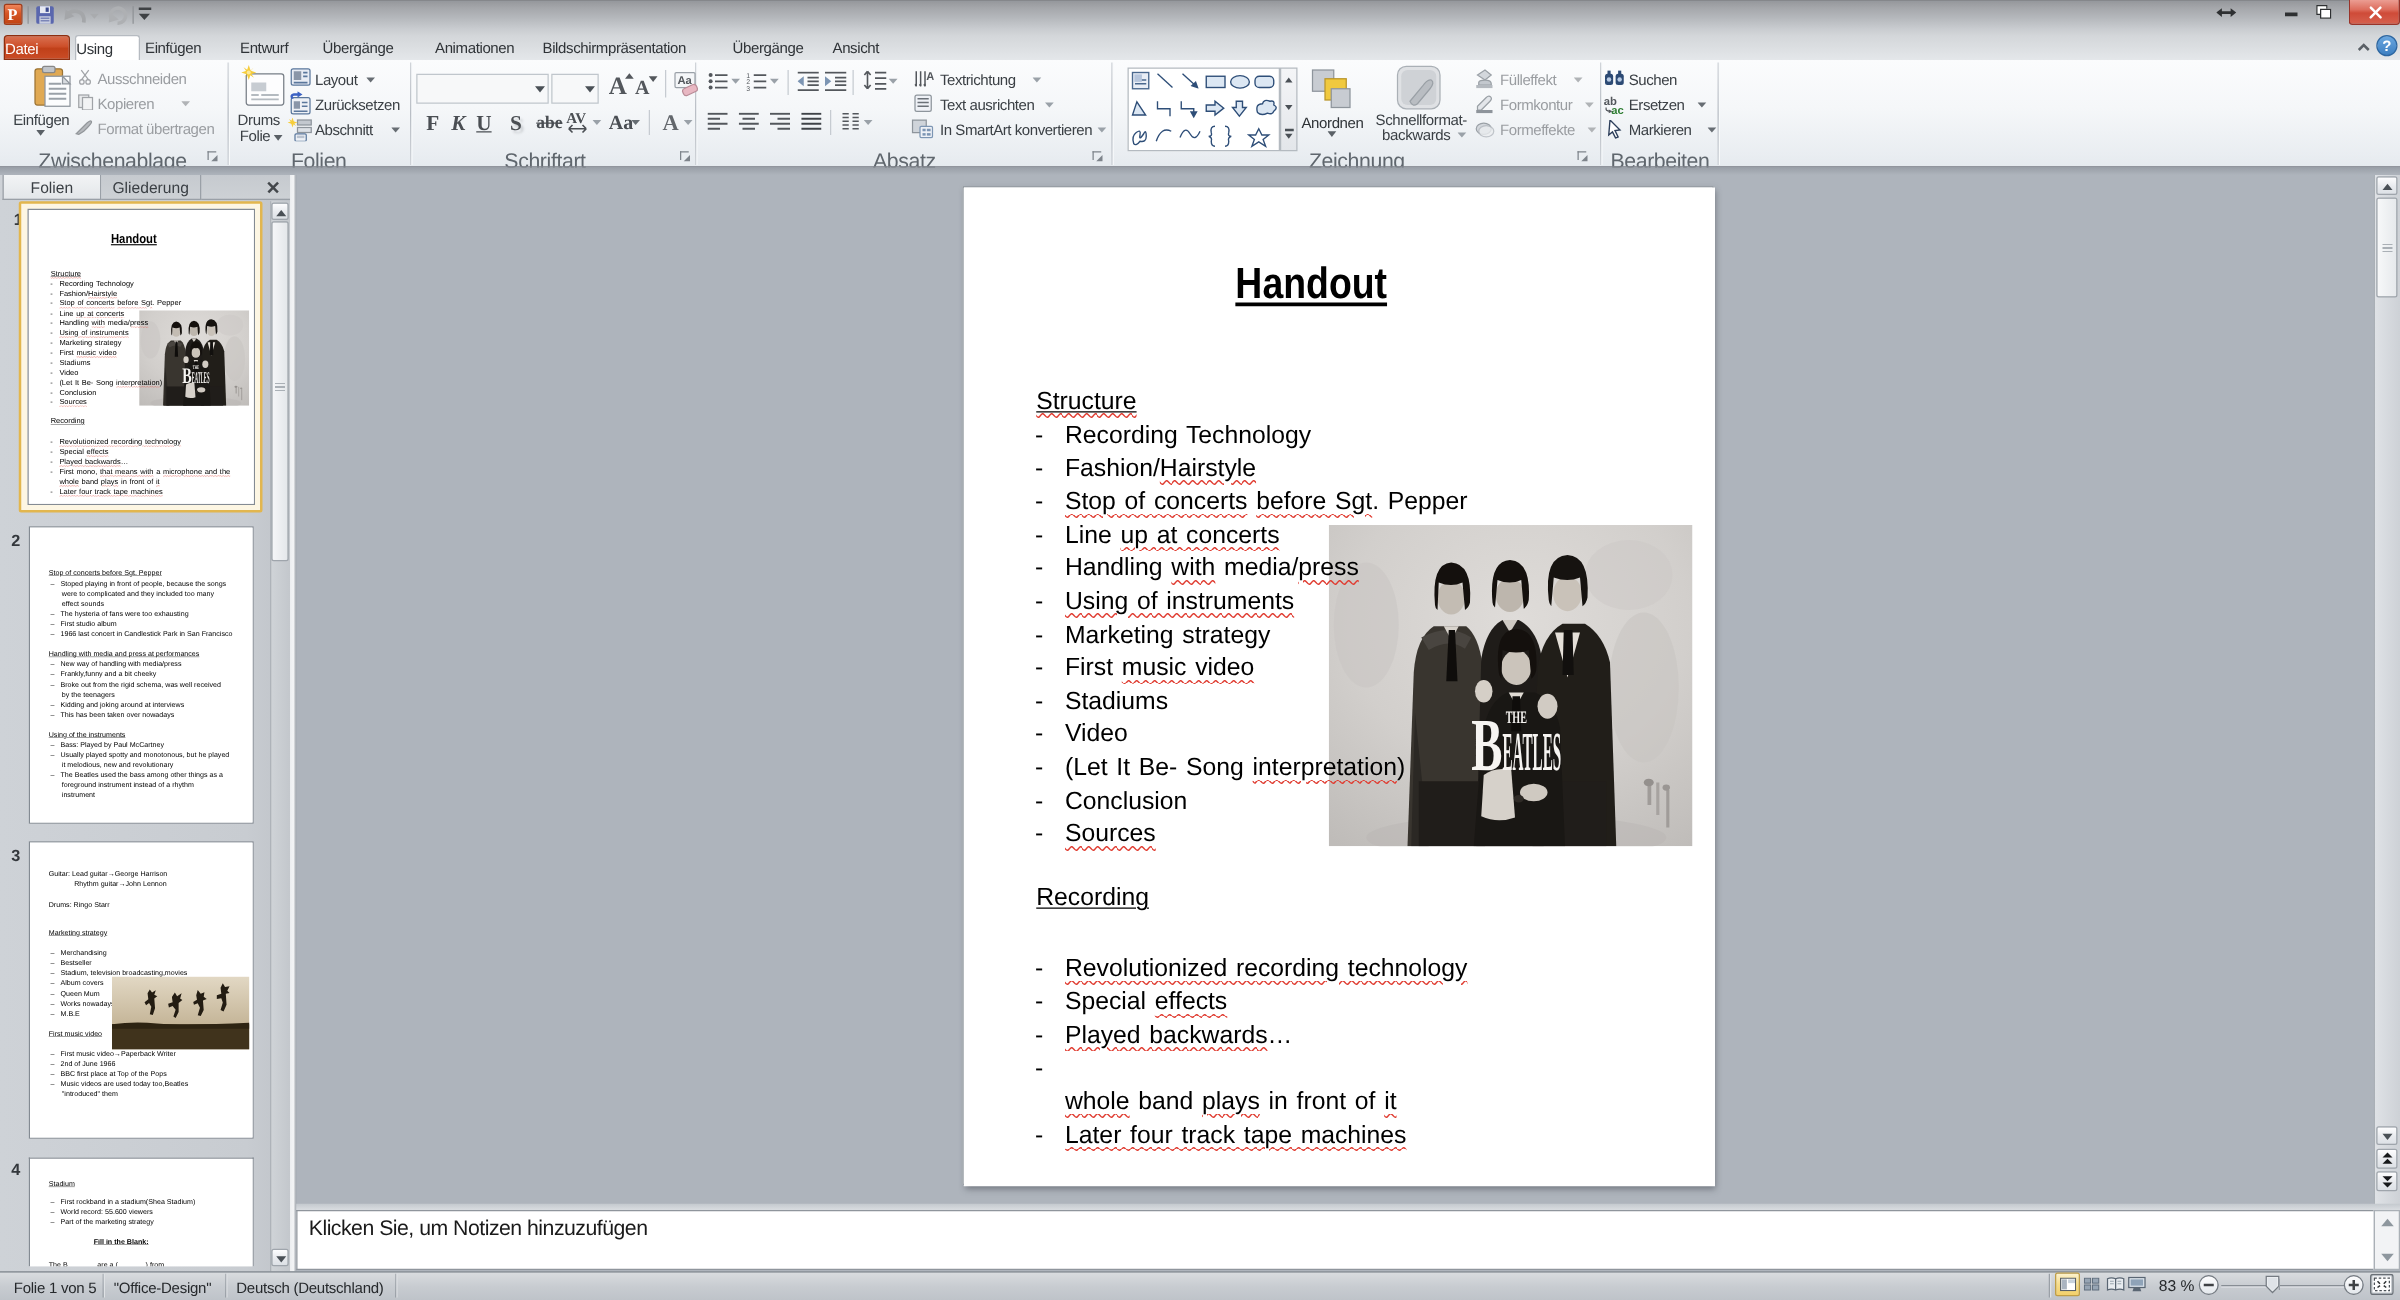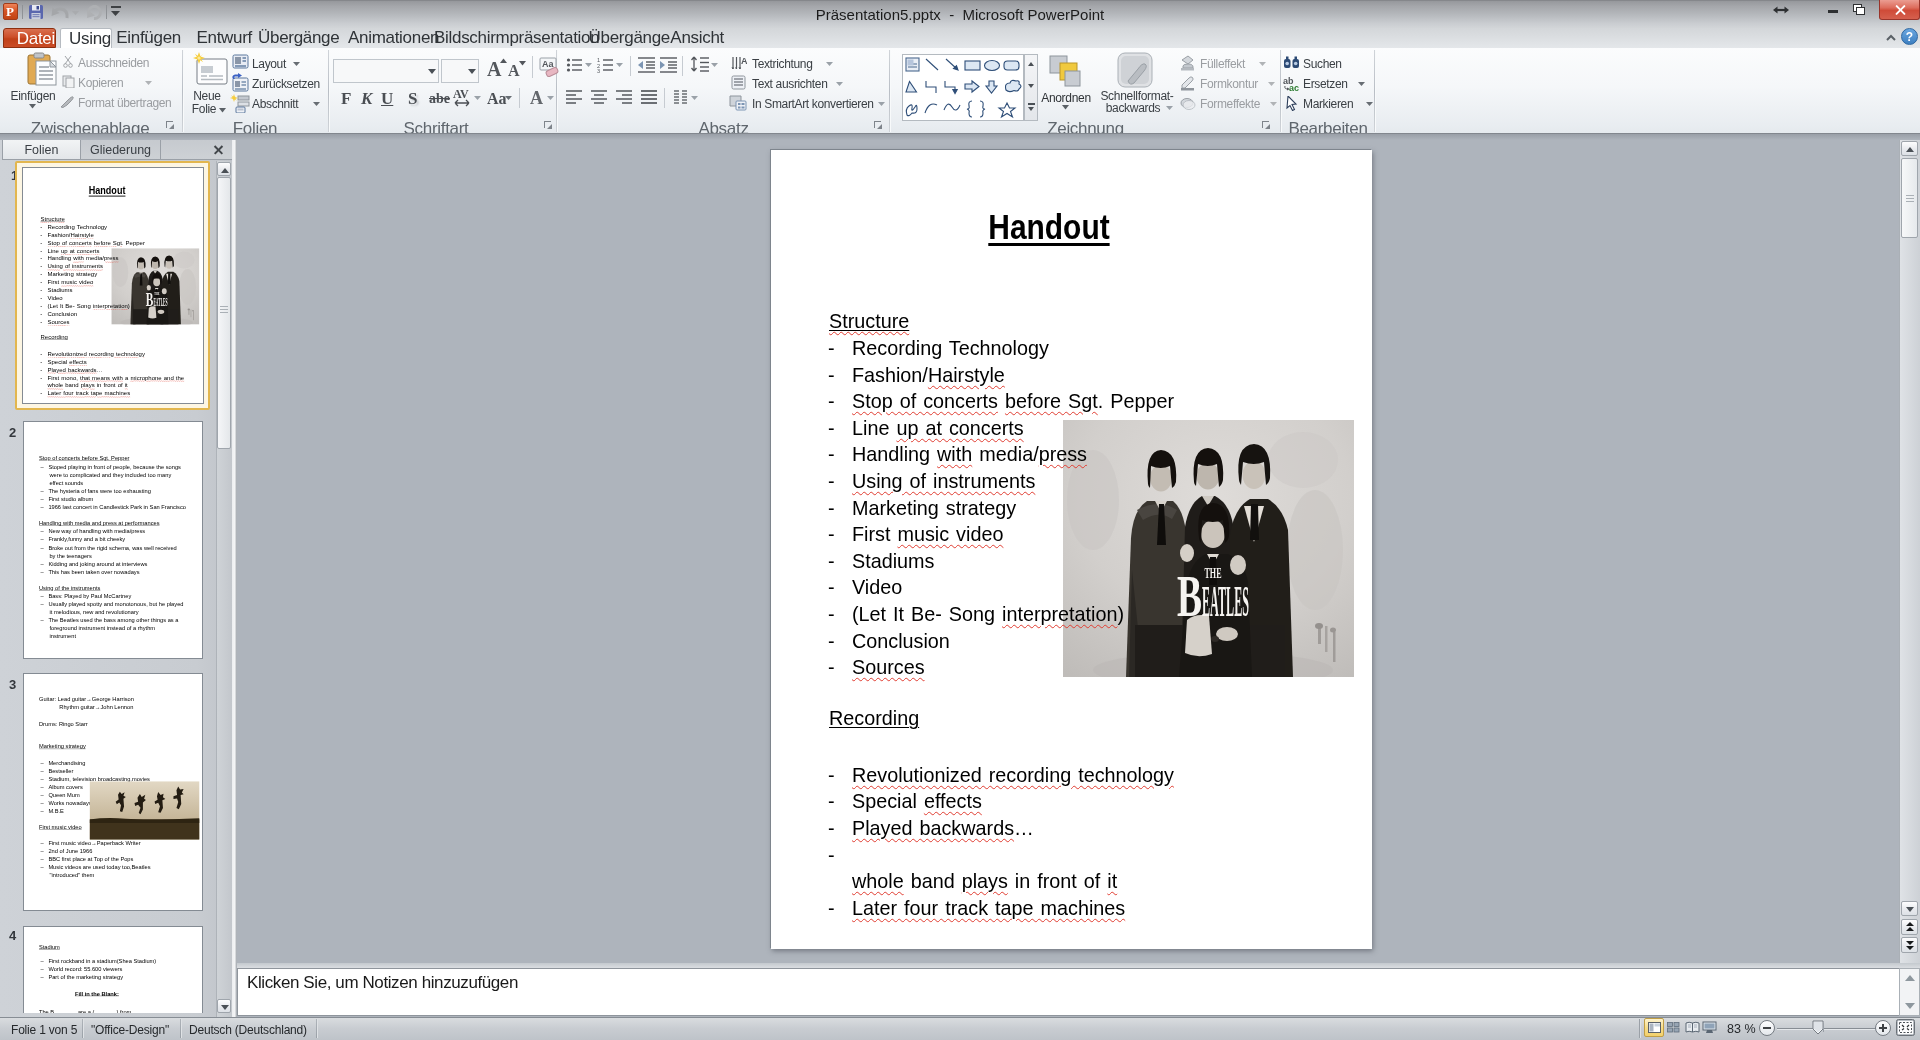--- a/index.html
+++ b/index.html
@@ -7,21 +7,21 @@
   #stage { position:relative; width:1920px; height:1040px; background:#aeb4bc; }
 
   
   #titlebar { left:0; top:0; width:1920px; height:28px; border-top:1px solid #85878b;
     background:linear-gradient(#96989c 0%, #a5a7ab 20%, #b4b7bb 48%, #c9ccd0 82%, #d2d5d8 100%); }
   #apptitle { left:0; top:6px; width:1920px; text-align:center; font-size:15px; color:#1c1c1c; }
   #btn-close { left:1879px; top:0; width:41px; height:20px; background:linear-gradient(#eb9d92,#dd6d5d 40%,#cf4b38 55%,#d5604e); border-radius:0 0 3px 3px; border:1px solid #99342a; border-top:none; }
 
   
   #tabrow { left:0; top:28px; width:1920px; height:20px; background:linear-gradient(#d3d6d9,#e4e7ea); }
-  .tab { position:absolute; top:28px; height:20px; font-size:17px; letter-spacing:-0.3px; color:#2f3337; text-align:right; line-height:20px; }
+  .tab { position:absolute; top:28px; height:20px; font-size:12px; letter-spacing:-0.3px; color:#2f3337; text-align:left; line-height:20px; }
   #tab-datei { left:3px; top:28px; width:53px; height:20px; color:#fff;
      background:linear-gradient(#d97050,#cd4f2a 45%,#c04019 55%,#ca4c26);
      border:1px solid #8d2f10; border-radius:3px 3px 0 0; }
   #tab-start { background:#fff; border:1px solid #b6bbc1; border-bottom:none; border-radius:2.5px 2.5px 0 0; }
 
   
   #ribbon { left:0; top:48px; width:1920px; height:85px;
     background:linear-gradient(#fbfcfd 0%, #f5f7f9 45%, #e9edf1 90%, #e5eaee 100%); }
   #ribbon-edge { left:0; top:133px; width:1920px; height:1px; background:#82878e; }
   #ribbon-shadow { left:0; top:134px; width:1920px; height:6px; background:linear-gradient(#999fa7,#aeb4bc); }
@@ -118,21 +118,20 @@
     <svg class="abs" style="left:85px;top:4px;" width="18" height="17" viewBox="0 0 18 17">
       <path d="M4,11 A6,6 0 1 1 9,14.5" stroke="#aeb0b3" stroke-width="2.8" fill="none"></path>
       <polygon points="3,6 2,14 10,11.5" fill="#aeb0b3"></polygon>
     </svg>
     <div class="abs" style="left:106px;top:5px;width:1px;height:14px;background:#8f9296;"></div>
     <div class="abs" style="left:111px;top:6px;width:10px;height:2px;background:#3e4144;"></div>
     <svg class="abs" style="left:111px;top:10px;" width="10" height="7">
         <polygon points="0,1 9,1 4.5,6" fill="#3e4144"></polygon>
       </svg>
   </div>
-  <div class="abs" id="apptitle">Präsentation5.pptx&nbsp; -&nbsp; Microsoft PowerPoint</div>
   <svg class="abs" style="left:1773px;top:5px;" width="16" height="10" viewBox="0 0 16 10">
       <path d="M3.5,5 L12.5,5" stroke="#2e3032" stroke-width="2.2"></path>
       <polygon points="0,5 4.5,1.5 4.5,8.5" fill="#2e3032"></polygon>
       <polygon points="16,5 11.5,1.5 11.5,8.5" fill="#2e3032"></polygon>
     </svg>
   <div class="abs" style="left:1828px;top:10px;width:10px;height:3px;background:#2e3032;"></div>
   <div class="abs" style="left:1853px;top:4px;width:9px;height:8px;border:1.5px solid #2e3032;background:#fff;"></div>
   <div class="abs" style="left:1856px;top:7px;width:9px;height:8px;border:1.5px solid #2e3032;background:#fff;"></div>
   <div class="abs" id="btn-close">
     <div class="abs" style="left:14px;top:9px;width:13px;height:2.2px;background:#fff;transform:rotate(45deg);border-radius:1px;"></div>
@@ -210,21 +209,21 @@
           <line x1="19" y1="24" x2="33" y2="24"></line>
         </g>
       <g fill="#f6cd3c">
           <polygon points="9,0 11,6 9,12 7,6"></polygon>
           <polygon points="3,6 9,4 15,6 9,8"></polygon>
           <polygon points="4.8,1.8 9.5,5 13.2,10.2 8.5,7"></polygon>
           <polygon points="13.2,1.8 9.9,5 4.8,10.2 8.5,7"></polygon>
         </g>
       <circle cx="9" cy="6" r="1.6" fill="#fbe89a"></circle>
     </svg>
-    <div class="rbig" style="left:182px;top:89px;width:50px;">Neue</div>
+    <div class="rbig" style="left:182px;top:89px;width:50px;">Drums</div>
     <div class="rbig" style="left:182px;top:102px;width:44px;">Folie</div>
     <svg class="abs" style="left:219px;top:107px;" width="8" height="6">
         <polygon points="0,1 7,1 3.5,5.5" fill="#5a6066"></polygon>
       </svg>
     <svg class="abs" style="left:232px;top:54px;" width="17" height="15" viewBox="0 0 17 15">
       <rect x="1" y="1" width="15" height="13" rx="1.5" fill="#e8ecf4" stroke="#5a779c"></rect>
       <rect x="3" y="3" width="6" height="7" fill="#8a96a8"></rect>
       <g stroke="#5a779c" stroke-width="1.4">
           <line x1="10.5" y1="4" x2="14" y2="4"></line>
           <line x1="10.5" y1="7" x2="14" y2="7"></line>

